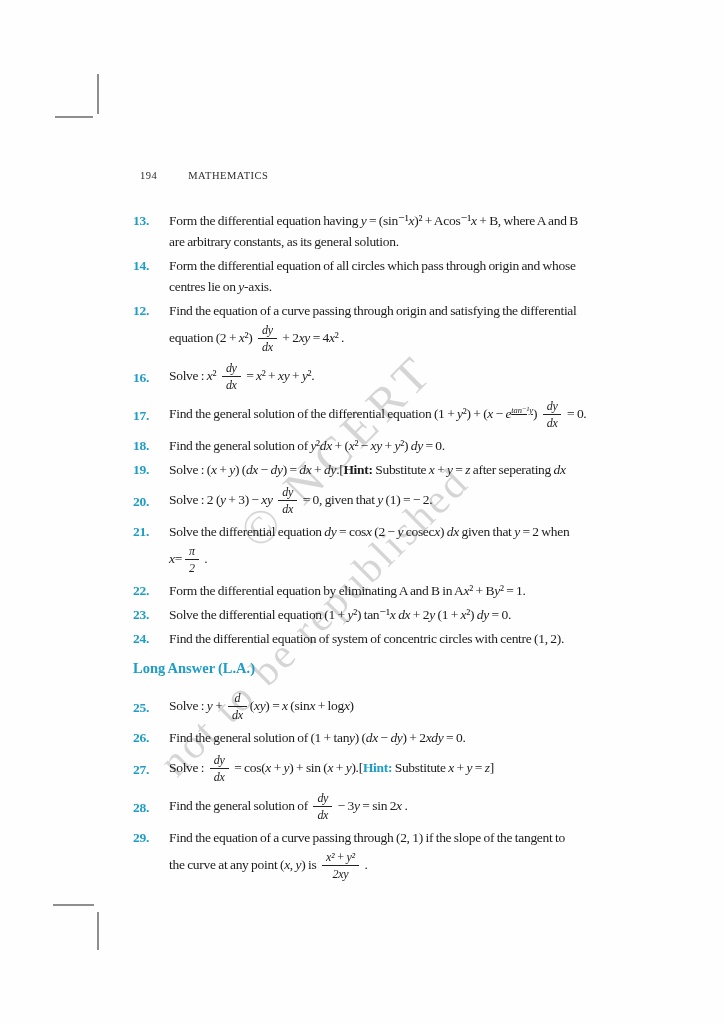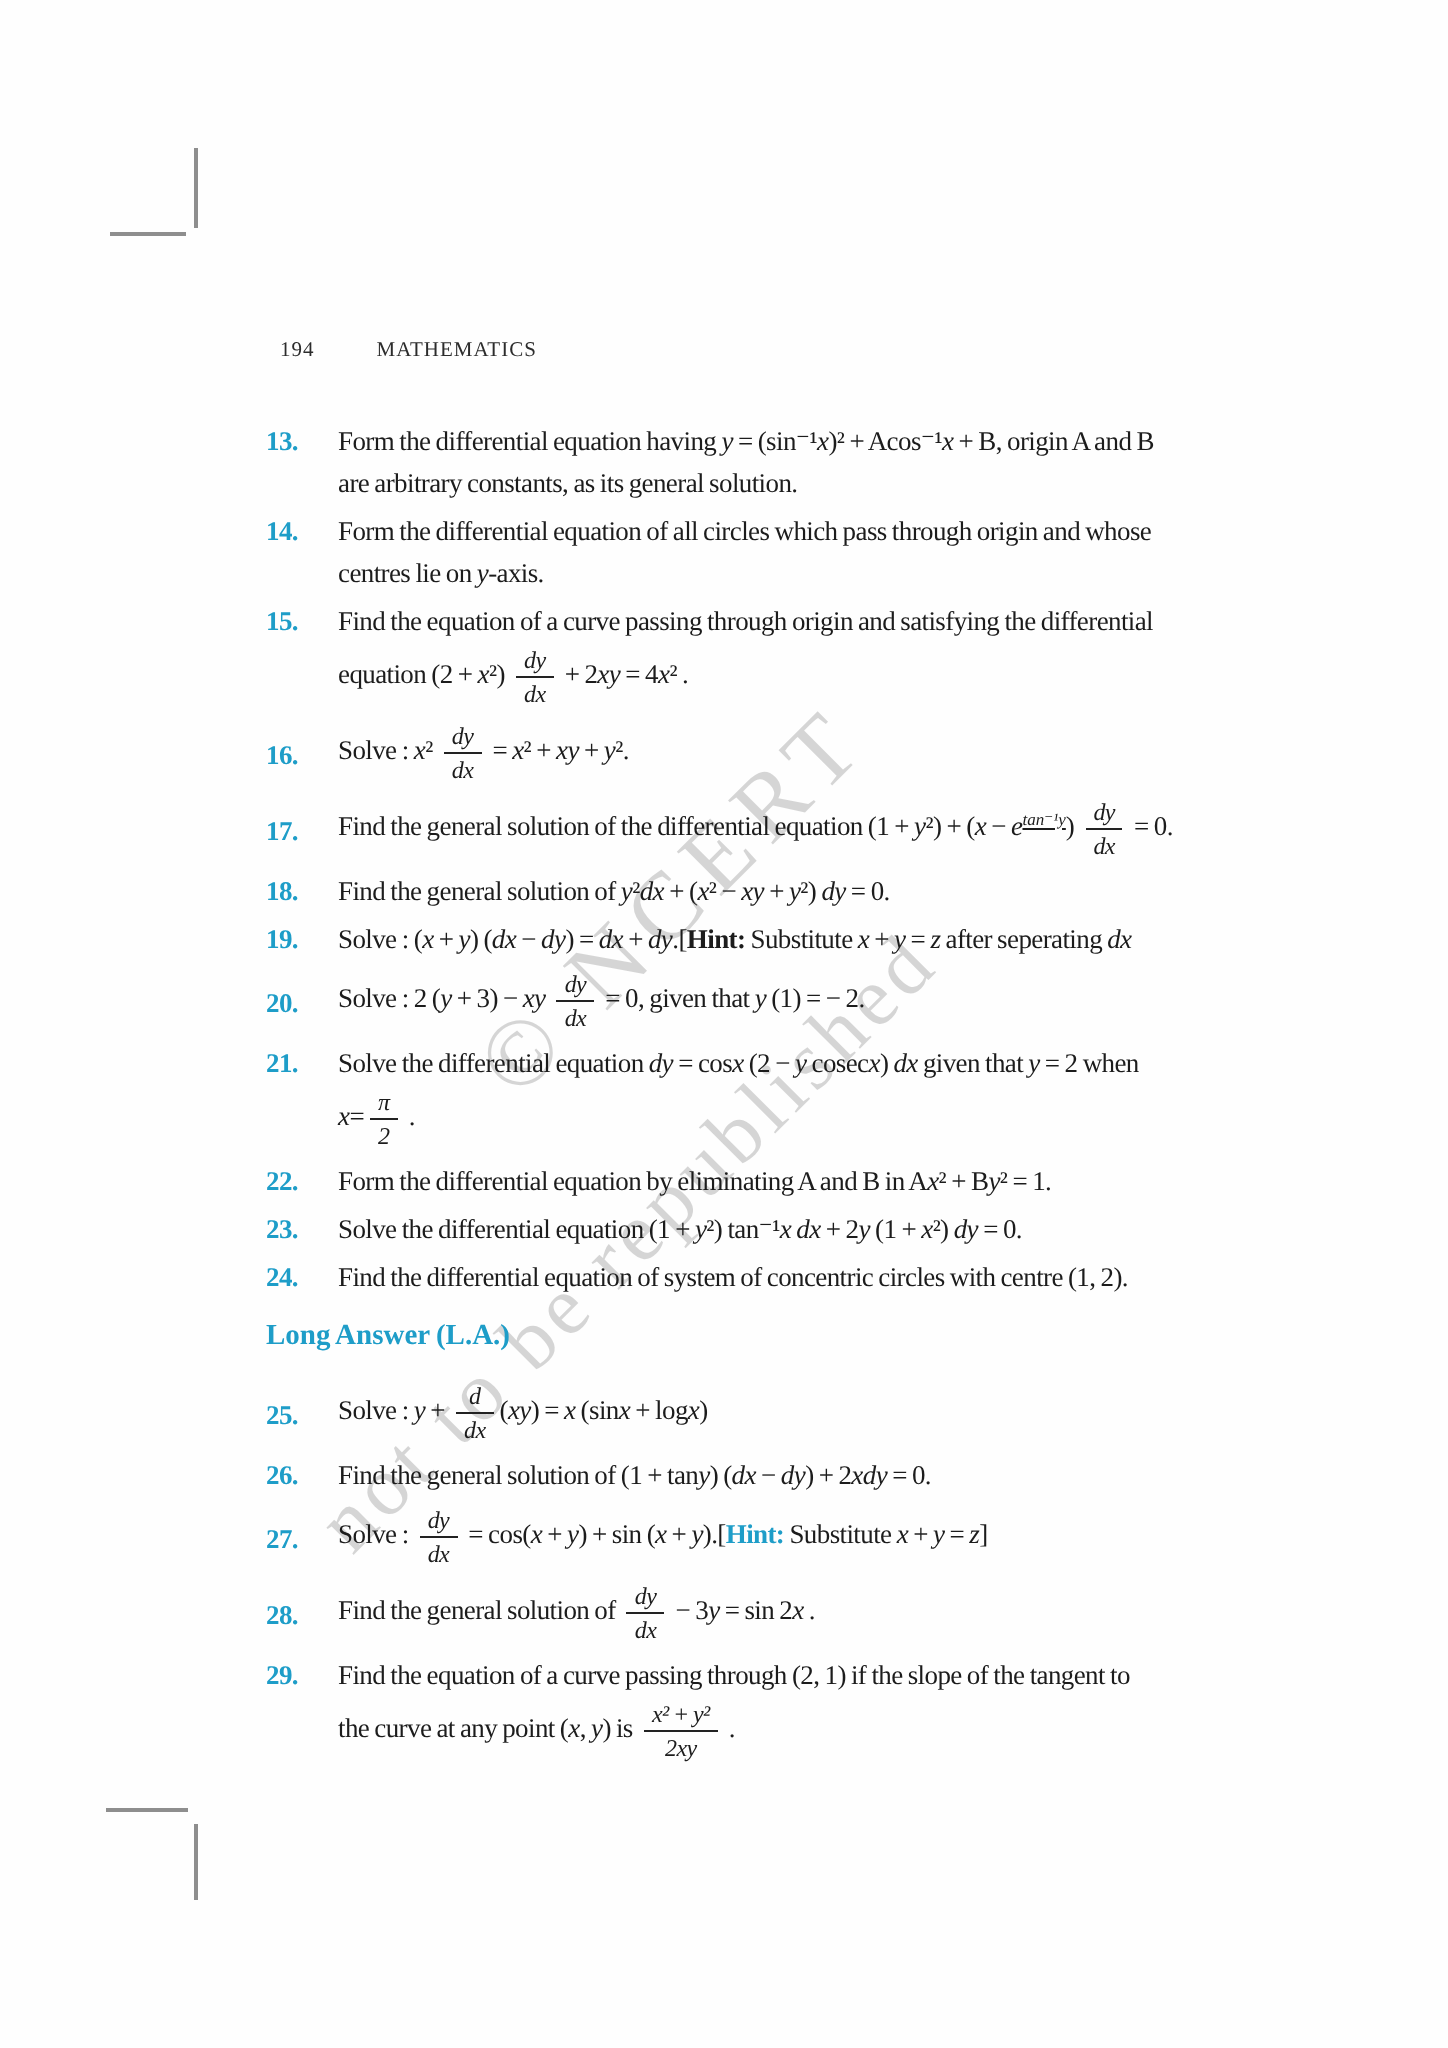--- a/index.html
+++ b/index.html
@@ -61,33 +61,33 @@
   <div class="wm wm2">not to be republished</div>
 
   <div class="runhead">
     <span class="pgno">194</span><span>MATHEMATICS</span>
   </div>
 
   <div class="content">
       <div class="problem">
         <span class="pnum">13.</span>
         <div class="pbody">
-          <div class="pline"><span class="seg-r">Form the differential equation having </span><span class="seg-i">y</span><span class="seg-r"> = (sin⁻¹</span><span class="seg-i">x</span><span class="seg-r">)² + Acos⁻¹</span><span class="seg-i">x</span><span class="seg-r"> + B, origin A and B</span></div>
+          <div class="pline"><span class="seg-r">Form the differential equation having </span><span class="seg-i">y</span><span class="seg-r"> = (sin⁻¹</span><span class="seg-i">x</span><span class="seg-r">)² + Acos⁻¹</span><span class="seg-i">x</span><span class="seg-r"> + B, where A and B</span></div>
           <div class="pline"><span class="seg-r">are arbitrary constants, as its general solution.</span></div>
         </div>
       </div>
       <div class="problem">
         <span class="pnum">14.</span>
         <div class="pbody">
           <div class="pline"><span class="seg-r">Form the differential equation of all circles which pass through origin and whose</span></div>
           <div class="pline"><span class="seg-r">centres lie on </span><span class="seg-i">y</span><span class="seg-r">-axis.</span></div>
         </div>
       </div>
       <div class="problem">
-        <span class="pnum">15.</span>
+        <span class="pnum">12.</span>
         <div class="pbody">
           <div class="pline"><span class="seg-r">Find the equation of a curve passing through origin and satisfying the differential</span></div>
           <div class="pline"><span class="seg-r">equation  (2 + </span><span class="seg-i">x</span><span class="seg-r">²) </span><span class="frac"><span class="fnum">dy</span><span class="fden">dx</span></span><span class="seg-r"> + 2</span><span class="seg-i">xy</span><span class="seg-r"> = 4</span><span class="seg-i">x</span><span class="seg-r">² .</span></div>
         </div>
       </div>
       <div class="problem fl">
         <span class="pnum">16.</span>
         <div class="pbody">
           <div class="pline"><span class="seg-r">Solve : </span><span class="seg-i">x</span><span class="seg-r">² </span><span class="frac"><span class="fnum">dy</span><span class="fden">dx</span></span><span class="seg-r"> = </span><span class="seg-i">x</span><span class="seg-r">² + </span><span class="seg-i">xy</span><span class="seg-r"> + </span><span class="seg-i">y</span><span class="seg-r">².</span></div>
         </div>

